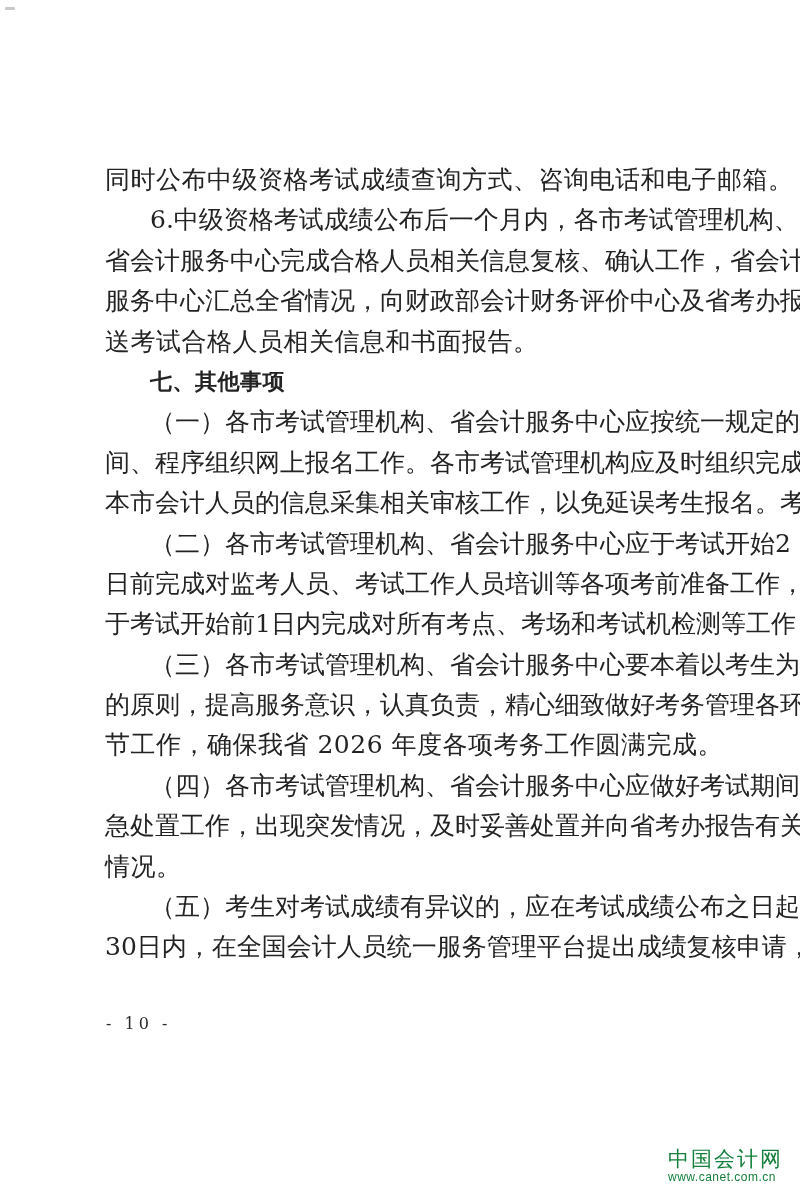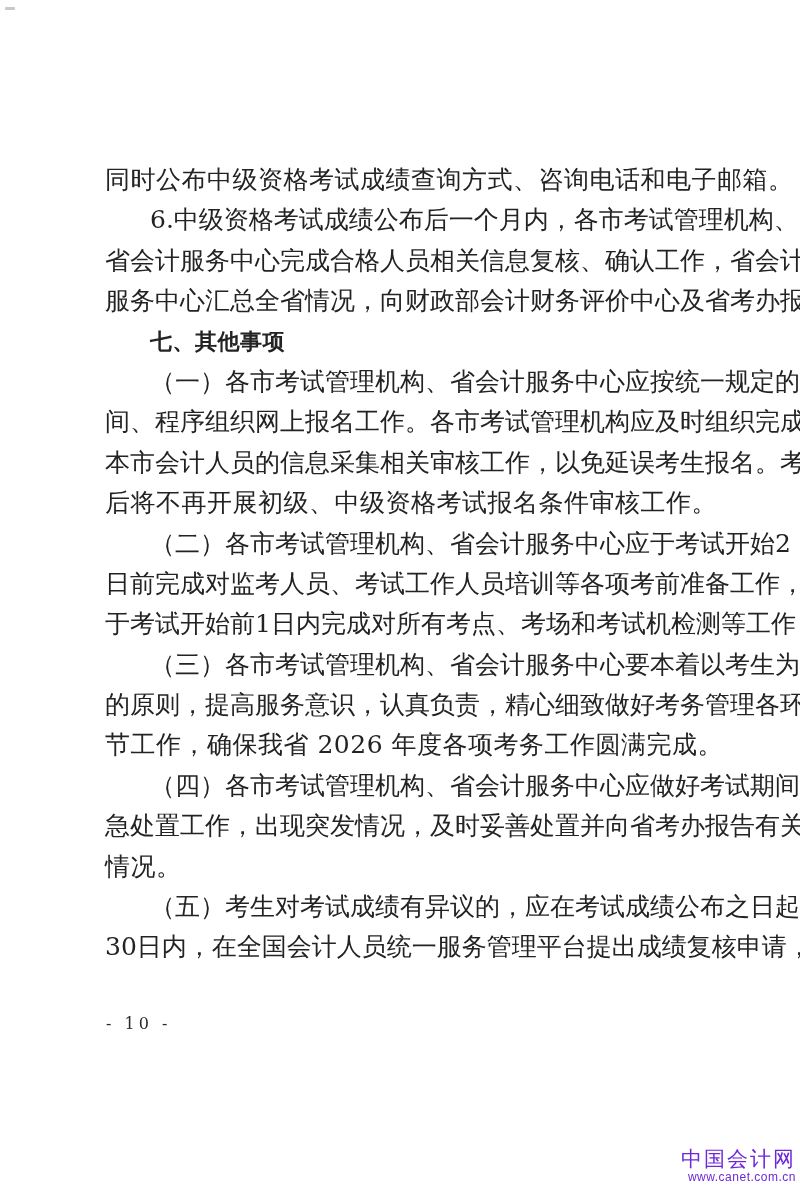--- a/index.html
+++ b/index.html
@@ -60,22 +60,22 @@
     line-height: 24px;
     letter-spacing: 4px;
     color: #2b2b2b;
     font-family: "DejaVu Serif", "Liberation Serif", serif;
   }
   .watermark {
     position: absolute;
     left: 668px;
     top: 1147px;
     width: 128px;
-    text-align: right;
-    color: #6d28d9;
+    text-align: left;
+    color: #15803d;
     user-select: none;
   }
   .wm-title {
     font-size: 21px;
     line-height: 24px;
     letter-spacing: 2px;
     font-family: "DejaVu Sans", "Liberation Sans", sans-serif;
   }
   .wm-url {
     font-size: 12px;
@@ -175,20 +175,21 @@
         <span>评</span>
         <span>价</span>
         <span>中</span>
         <span>心</span>
         <span>及</span>
         <span>省</span>
         <span>考</span>
         <span>办</span>
         <span>报</span>
       </div>
+      <div class="line">送考试合格人员相关信息和书面报告。</div>
       <div class="line indent bold">七、其他事项</div>
       <div class="line indent justify">
         <span>（</span>
         <span>一</span>
         <span>）</span>
         <span>各</span>
         <span>市</span>
         <span>考</span>
         <span>试</span>
         <span>管</span>
@@ -265,21 +266,20 @@
         <span>免</span>
         <span>延</span>
         <span>误</span>
         <span>考</span>
         <span>生</span>
         <span>报</span>
         <span>名</span>
         <span>。</span>
         <span>考</span>
       </div>
-      <div class="line">后将不再开展初级、中级资格考试报名条件审核工作。</div>
       <div class="line indent justify">
         <span>（</span>
         <span>二</span>
         <span>）</span>
         <span>各</span>
         <span>市</span>
         <span>考</span>
         <span>试</span>
         <span>管</span>
         <span>理</span>

